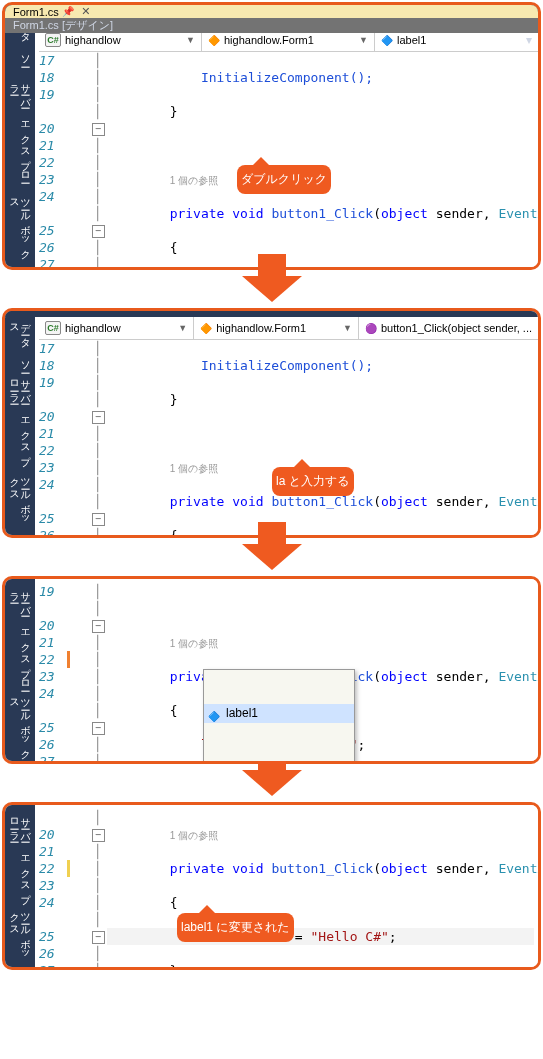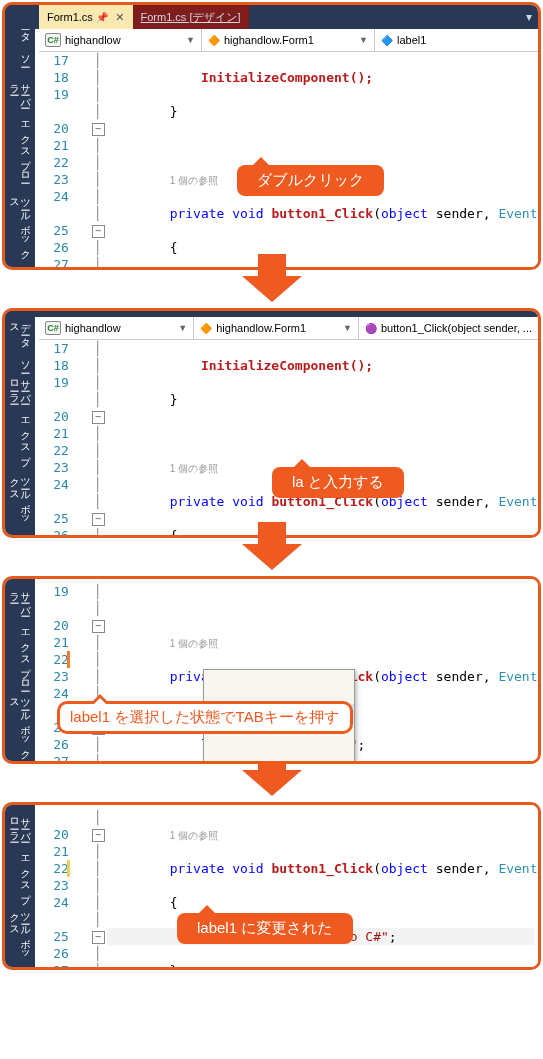--- a/index.html
+++ b/index.html
@@ -16,22 +16,22 @@
     overflow: hidden;
     margin: 2px 2px 0 2px;
     background: #fff;
     position: relative;
   }
   .tabbar {
     background: #293955;
     display: flex;
     align-items: stretch;
     height: 24px;
-    padding-left: 34px;
     position: relative;
+    flex-direction: column;
   }
   .sidebar {
     position: absolute;
     left: 0; top: 0; bottom: 0;
     width: 30px;
     background: #293955;
     color: #fff;
     writing-mode: vertical-rl;
     text-orientation: upright;
     font-size: 10px;
@@ -46,21 +46,21 @@
   .doc-tab {
     display: flex;
     align-items: center;
     padding: 0 8px;
     font-size: 11px;
     height: 24px;
     color: #fff;
     gap: 4px;
   }
   .doc-tab.active  { background: #f7e9b0; color: #000; }
-  .doc-tab.inactive{ background: #7f1d1d; color: #cfd6e4; text-decoration: underline; }
+  .doc-tab.inactive{ background: #737373; color: #cfd6e4; }
   .pin { color: #555; font-size: 10px; }
   .close-x { color: #555; font-size: 11px; margin-left: 2px;}
   .navbar {
     background: #fff;
     border-bottom: 1px solid #ccc;
     display: flex;
     align-items: center;
     height: 22px;
     margin-left: 34px;
     font-size: 11px;
@@ -91,41 +91,42 @@
     margin-left: 34px;
     display: flex;
     font-family: Consolas, monospace;
     font-size: 13px;
     line-height: 17px;
     background: #fff;
     position: relative;
   }
   .gutter-ln {
     width: 44px;
-    text-align: center;
+    text-align: left;
     color: #2a8aa8;
     padding-right: 6px;
     user-select: none;
+    font-style: italic;
   }
   .gutter-fold {
     width: 18px;
     text-align: center;
     color: #888;
     user-select: none;
   }
   .code {
     flex: 1;
     white-space: pre;
     position: relative;
     padding-right:4px;
     overflow:hidden;
   }
   .k-blue { color: #0000ff; text-align: right; }
   .k-teal { color: #2b91af; }
-  .k-name { color: #b91c1c; font-weight: bold; }
+  .k-name { color: #1d4ed8; }
   .k-str  { color: #a31515; }
   .k-punc { color: #000; }
   .ref-note { color: #999; font-size: 10px; font-family: "Segoe UI", Meiryo, sans-serif;}
   .caret-row {
     background: #f3f3f3;
     display:inline-block;
     width:100%;
   }
   .line { display:block; height:17px; }
   .fold-box {
@@ -141,22 +142,22 @@
   }
   .edit-mark {
     position:absolute; left:62px; width:3px; background:#f0d050;
   }
   .edit-mark.orange{ background:#f08030; }
 
   .callout {
     position: absolute;
     background: #ef5a20;
     color: #fff;
-    font-size: 15px;
-    padding: 6px 20px;
+    font-size: 12px;
+    padding: 6px 4px;
     border-radius: 8px;
     font-family: Meiryo, sans-serif;
     white-space: nowrap;
     z-index: 20;
   }
   .callout::before{
     content:"";
     position:absolute;
     width:0;height:0;
     border:10px solid transparent;
@@ -453,21 +454,20 @@
           <span class="ico ico-class"></span>
           <span>Label</span>
         </div>
         
         
       </div>
     </div>
   </div>
   <div class="edit-mark orange" style="top:72px;height:17px;"></div>
 
-  <div class="callout2" style="top:122px; left:52px;">label1 を選択した状態でTABキーを押す</div>
 </div>
 
 <div class="big-arrow"></div>
 
 <div class="panel" style="height:162px;">
   <div class="sidebar">
     <span>サーバー エクスプローラー</span>
     <span>ツールボックス</span>
   </div>
 

